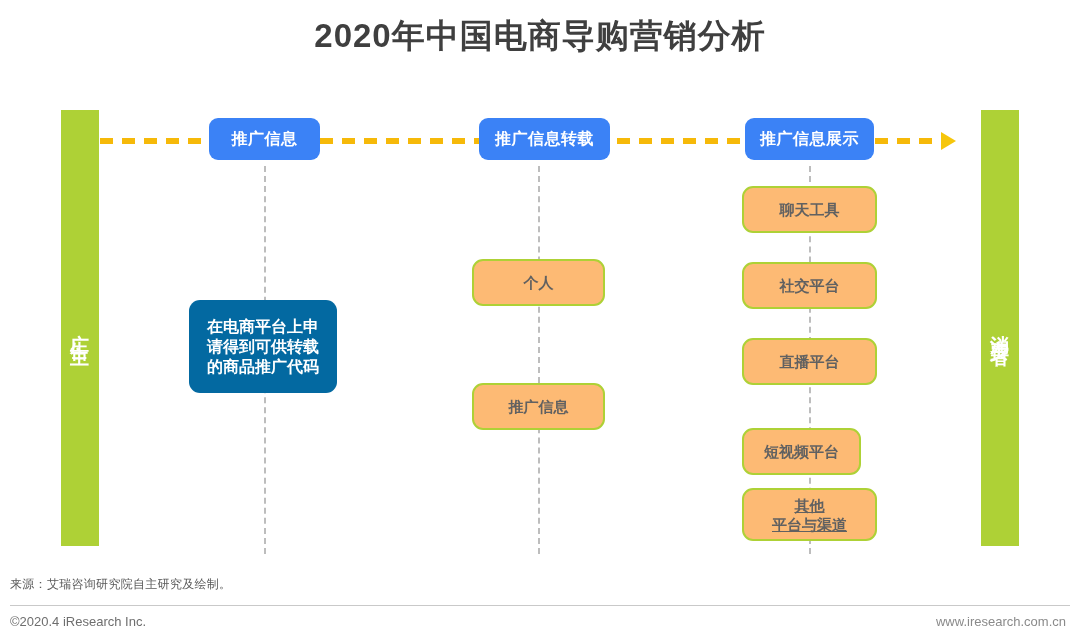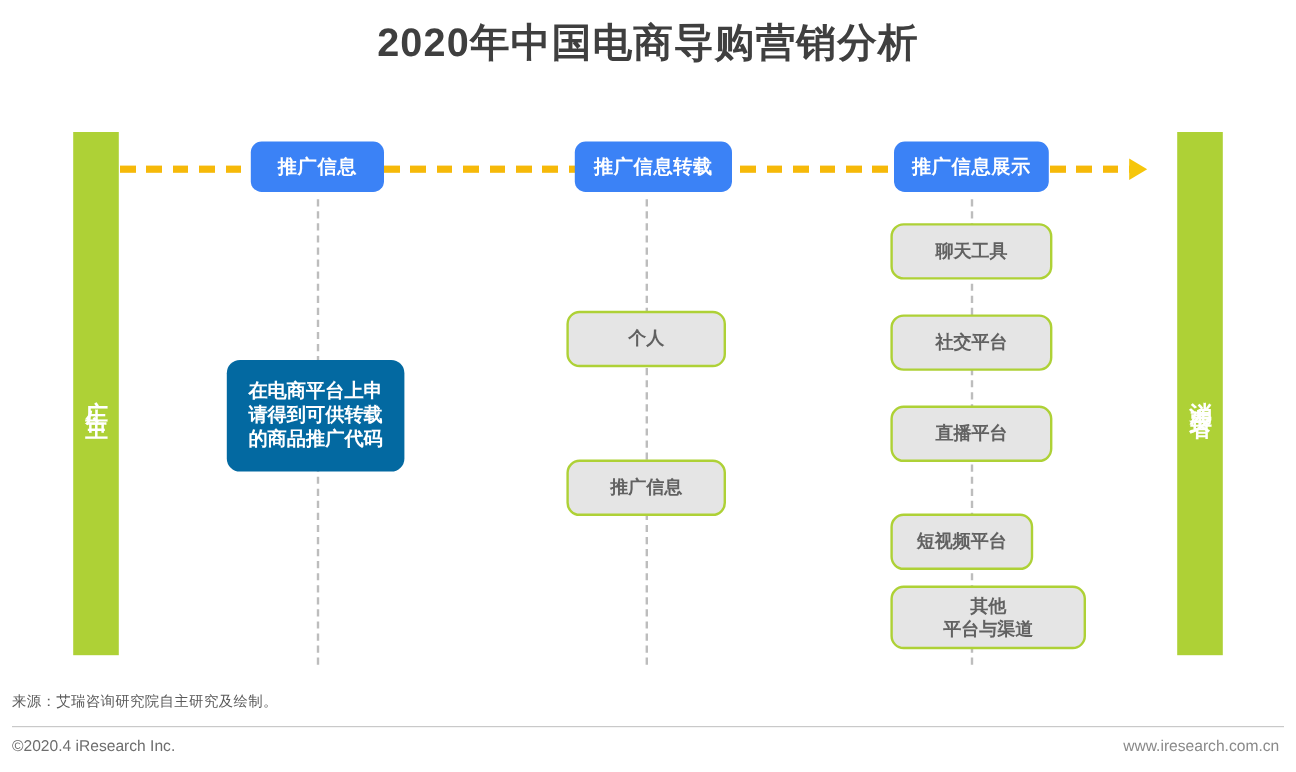--- a/index.html
+++ b/index.html
@@ -125,42 +125,42 @@
     font-size: 16px;
     font-weight: bold;
     line-height: 20px;
     padding: 0 12px;
     box-sizing: border-box;
   }
 
   
   .card {
     position: absolute;
-    background: #e5e5e5;
+    background: #fdba74;
     border: 2px solid #AED136;
     border-radius: 11px;
     display: flex;
     align-items: center;
     justify-content: center;
     text-align: center;
     color: #616161;
     font-size: 15px;
     font-weight: bold;
     line-height: 19px;
     box-sizing: border-box;
   }
   
   .card.m1 { left: 472px; top: 259px; width: 133px; height: 47px; }
   .card.m2 { left: 472px; top: 383px; width: 133px; height: 47px; }
   
   .card.r1 { left: 742px; top: 186px; width: 135px; height: 47px; }
   .card.r2 { left: 742px; top: 262px; width: 135px; height: 47px; }
   .card.r3 { left: 742px; top: 338px; width: 135px; height: 47px; }
   .card.r4 { left: 742px; top: 428px; width: 119px; height: 47px; }
-  .card.r5 { left: 742px; top: 488px; width: 163px; height: 53px; }
+  .card.r5 { left: 742px; top: 488px; width: 135px; height: 53px; text-decoration: underline; }
 
   
   .source-note {
     position: absolute;
     left: 10px;
     top: 576px;
     font-size: 12px;
     color: #5a5a5a;
     letter-spacing: 0.3px;
   }

